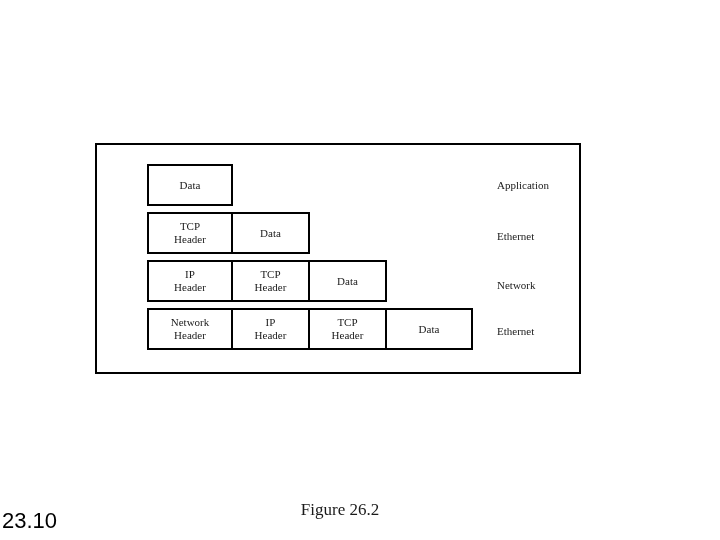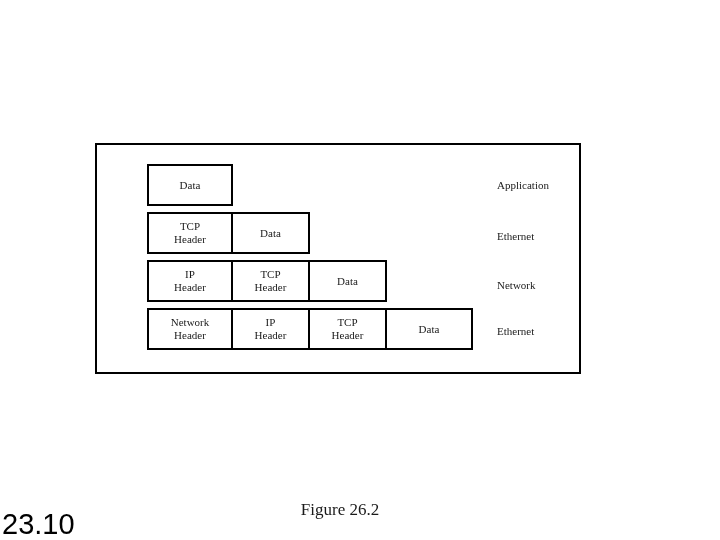--- a/index.html
+++ b/index.html
@@ -92,21 +92,21 @@
     text-align: center;
     font-family: "Liberation Serif", serif;
     font-size: 17px;
     color: #1a1a1a;
   }
   .page-number {
     position: absolute;
     left: 2px;
     top: 508px;
     font-family: "Liberation Sans", sans-serif;
-    font-size: 29px;
+    font-size: 22px;
     color: #000000;
   }
 </style>
 </head>
 <body>
 
 <div class="slide">
 
 
   <div class="figure-frame">

